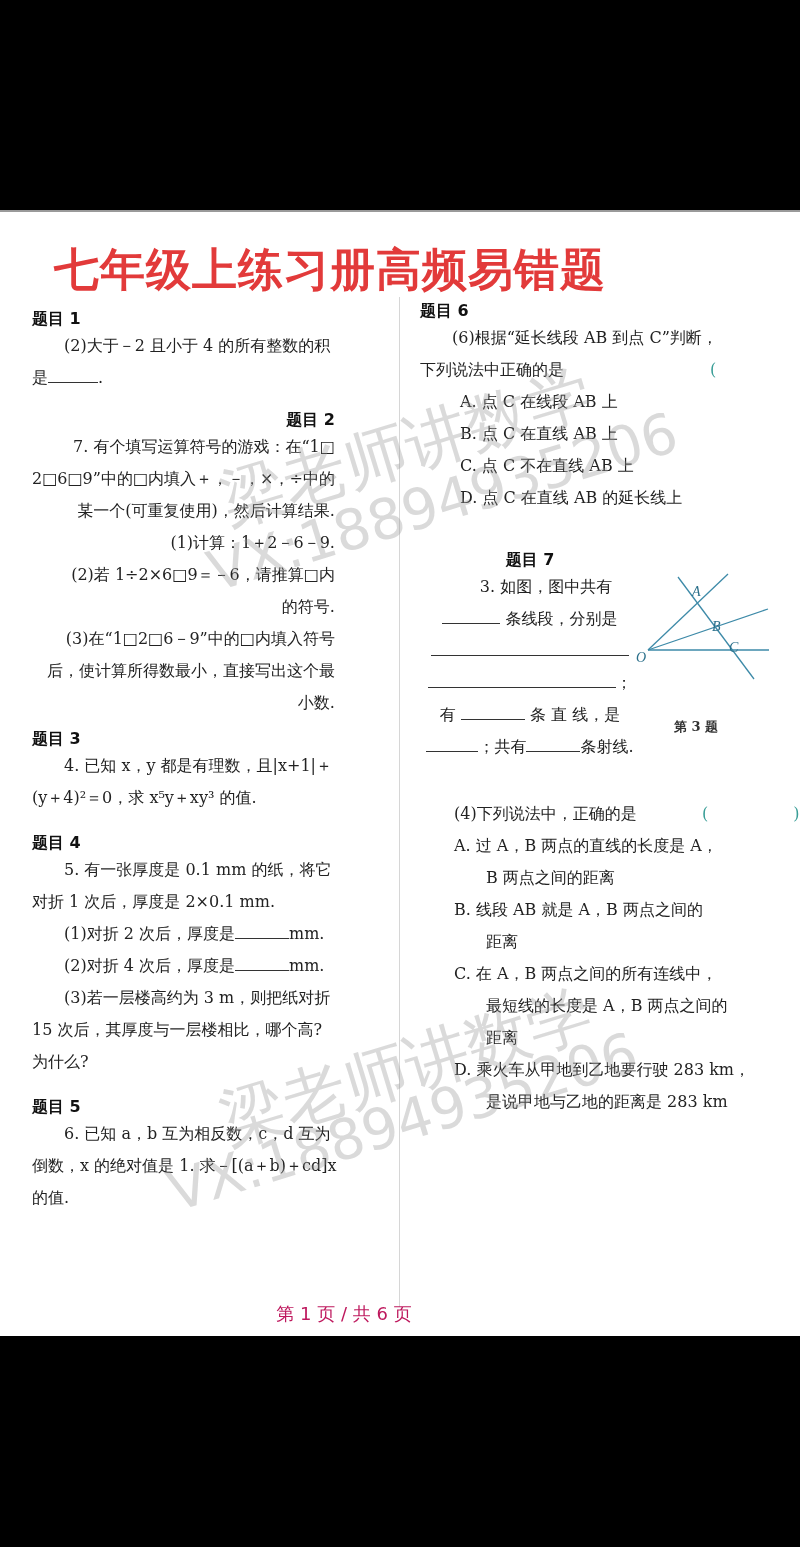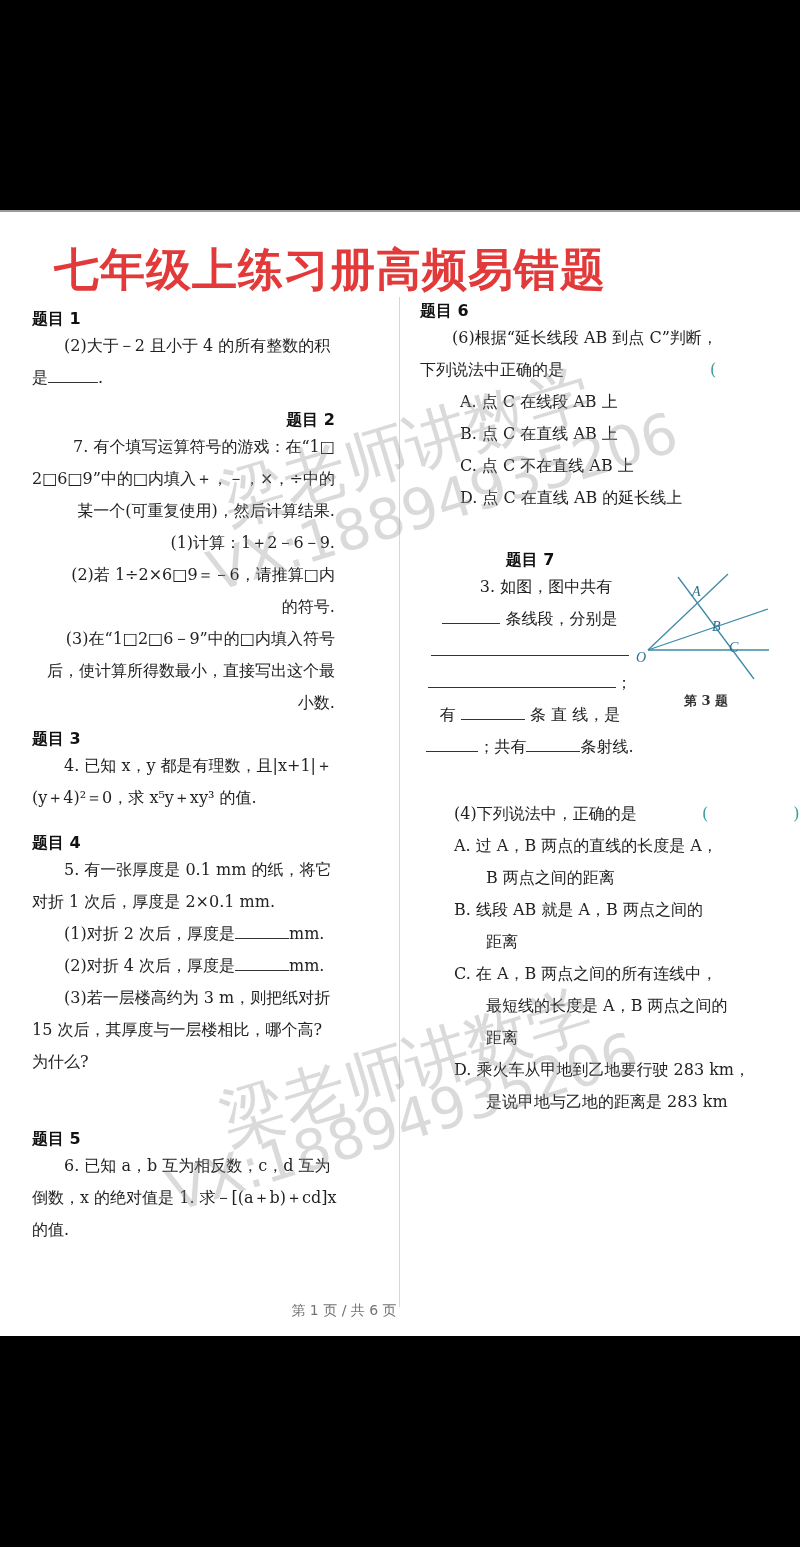--- a/index.html
+++ b/index.html
@@ -15,21 +15,21 @@
   .qh { font-family: "DejaVu Sans", "Liberation Sans", sans-serif; font-weight: bold; font-size: 16px;
         line-height: 22px; color: #111; }
   .ln { white-space: nowrap; }
   .ind { padding-left: 32px; }
   .ind3 { padding-left: 64px; }
   .blank { display: inline-block; border-bottom: 1px solid #333; height: 16px; vertical-align: baseline; }
   .paren { color: #3a9e97; letter-spacing: 40px; }
   .fig { position: absolute; }
   .figcap { position: absolute; font-size: 13px; font-weight: bold; color: #333; }
   .footer { position: absolute; left: 0; width: 688px; top: 1090px; text-align: center;
-            font-family: "DejaVu Sans", "Liberation Sans", sans-serif; font-size: 14px; color: #737373; }
+            font-family: "DejaVu Sans", "Liberation Sans", sans-serif; font-size: 18px; color: #be185d; }
   .wm { position: absolute; font-family: "DejaVu Sans", "Liberation Sans", sans-serif; color: rgba(150,150,150,0.35);
         transform: rotate(-17deg); transform-origin: left top; white-space: nowrap; pointer-events: none; }
 </style>
 </head>
 <body>
 
 <div class="page">
   <div class="title">七年级上练习册高频易错题</div>
   <div class="divider"></div>
 
@@ -68,21 +68,21 @@
       <span>(1)对折 2 次后，厚度是</span><span class="blank" style="width:54px"></span><span>mm.</span>
     </div>
     <div class="ln ind">
       <span>(2)对折 4 次后，厚度是</span><span class="blank" style="width:54px"></span><span>mm.</span>
     </div>
     <div class="ln ind">(3)若一层楼高约为 3 m，则把纸对折</div>
     <div class="ln">15 次后，其厚度与一层楼相比，哪个高?</div>
     <div class="ln">为什么?</div>
   </div>
 
-  <div class="q" style="left:32px; top:884px;margin-top:32px;">
+  <div class="q" style="left:32px; top:884px;">
     <div class="qh">题目 5</div>
     <div class="ln ind">6. 已知 a，b 互为相反数，c，d 互为</div>
     <div class="ln">倒数，x 的绝对值是 1. 求－[(a＋b)＋cd]x</div>
     <div class="ln">的值.</div>
   </div>
 
   <div class="q" style="left:420px; top:88px; width:350px;">
     <div class="qh">题目 6</div>
     <div class="ln ind">(6)根据“延长线段 AB 到点 C”判断，</div>
     <div class="ln" style="position:relative">
@@ -125,21 +125,21 @@
       <line x1="12" y1="78" x2="133" y2="78"></line>
       <line x1="42" y1="5" x2="118" y2="107"></line>
     </g>
     <g font-family="Liberation Serif, serif" font-style="italic" font-size="14" fill="#2a6f8a">
       <text x="56" y="24">A</text>
       <text x="76" y="59">B</text>
       <text x="93" y="80">C</text>
       <text x="0" y="90">O</text>
     </g>
   </svg>
-  <div class="figcap" style="left:674px; top:480px;margin-left:10px;">第 3 题</div>
+  <div class="figcap" style="left:674px; top:506px;">第 3 题</div>
 
   <div class="q" style="left:420px; top:586px; width:360px;">
     <div class="ln" style="position:relative; padding-left:34px;">
       <span>(4)下列说法中，正确的是</span>
       <span class="paren" style="position:absolute; left:282px;">(  )</span>
     </div>
     <div class="ln" style="padding-left:34px">
       <span>A.</span>
       <span>过 A，B 两点的直线的长度是 A，</span>
     </div>

